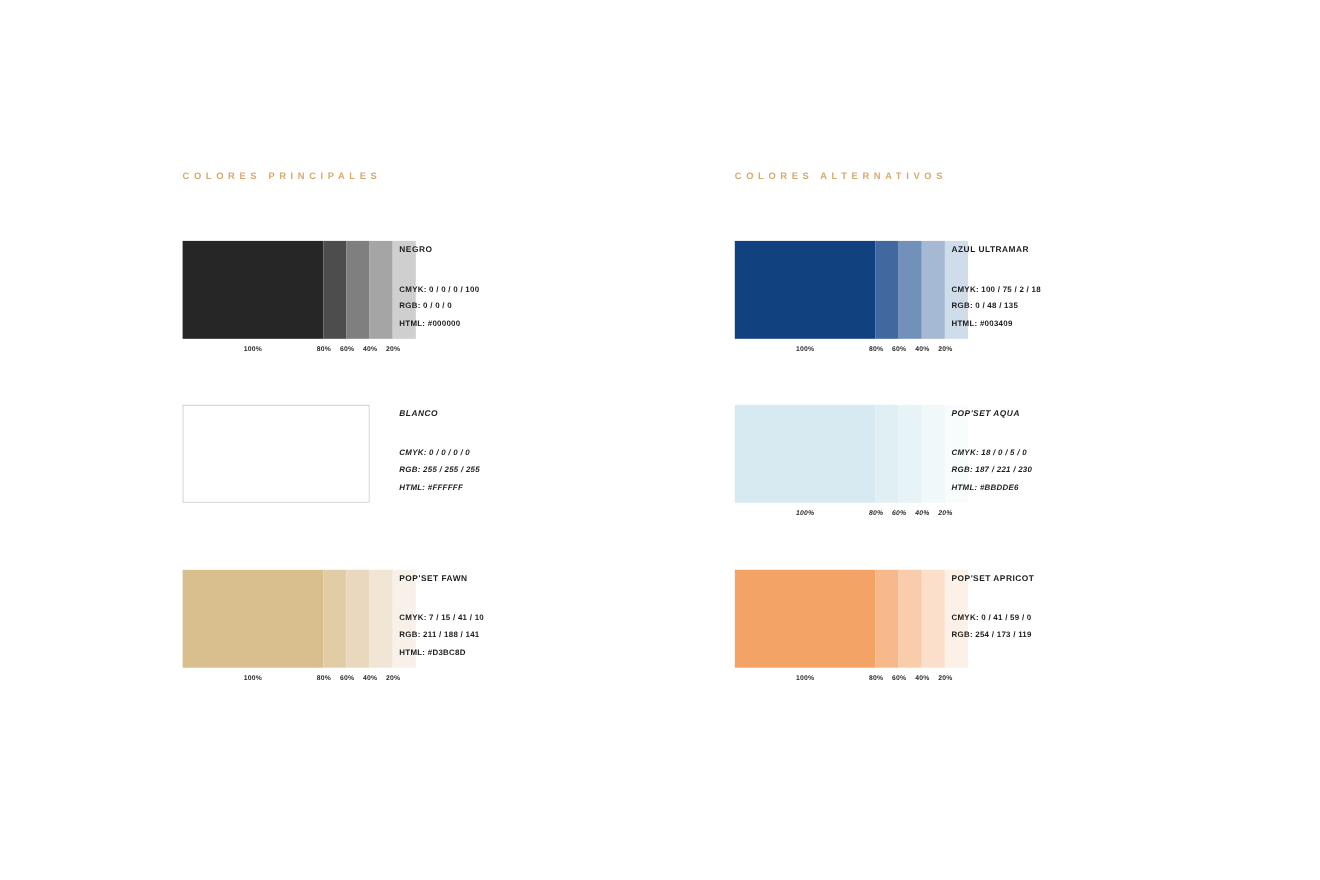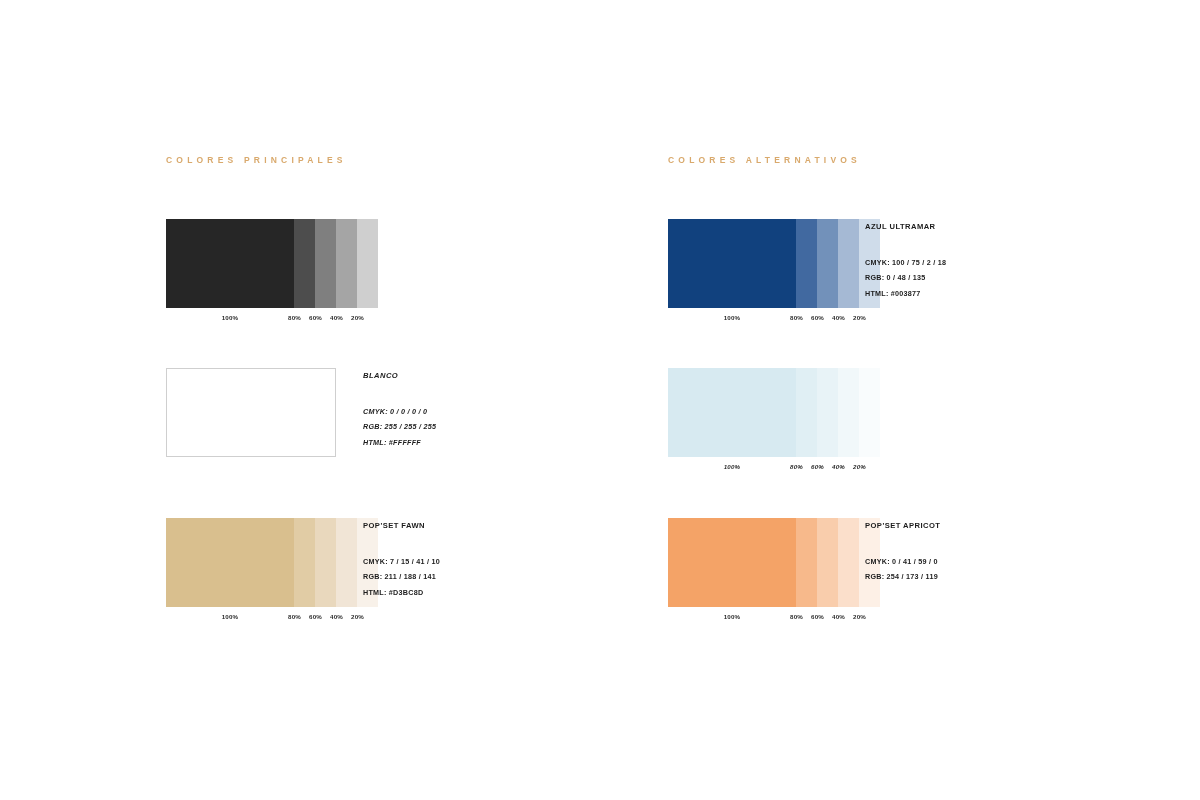--- a/index.html
+++ b/index.html
@@ -135,20 +135,26 @@
         <div class="band tint" style="background:#a5a5a5"></div>
         <div class="band tint" style="background:#cfcfcf"></div>
       </div>
       <div class="scale">
         <div class="pct p100">100%</div>
         <div class="pct p80">80%</div>
         <div class="pct p60">60%</div>
         <div class="pct p40">40%</div>
         <div class="pct p20">20%</div>
       </div>
+      <div class="info">
+        <div class="color-name">NEGRO</div>
+        <div class="spec">CMYK: 0 / 0 / 0 / 100</div>
+        <div class="spec">RGB: 0 / 0 / 0</div>
+        <div class="spec">HTML: #000000</div>
+      </div>
     </div>
 
     <div class="swatch-row r2">
       <div class="swatch bordered">
         <div class="band" style="flex:1 1 auto;background:#ffffff"></div>
       </div>
       <div class="info">
         <div class="color-name">BLANCO</div>
         <div class="spec">CMYK: 0 / 0 / 0 / 0</div>
         <div class="spec">RGB: 255 / 255 / 255</div>
@@ -197,39 +203,45 @@
         <div class="pct p100">100%</div>
         <div class="pct p80">80%</div>
         <div class="pct p60">60%</div>
         <div class="pct p40">40%</div>
         <div class="pct p20">20%</div>
       </div>
       <div class="info">
         <div class="color-name">AZUL ULTRAMAR</div>
         <div class="spec">CMYK: 100 / 75 / 2 / 18</div>
         <div class="spec">RGB: 0 / 48 / 135</div>
-        <div class="spec">HTML: #003877</div>
+        <div class="spec">HTML: #003409</div>
       </div>
     </div>
 
     <div class="swatch-row r2">
       <div class="swatch">
         <div class="band b100" style="background:#d7eaf1"></div>
         <div class="band tint" style="background:#e0eff4"></div>
         <div class="band tint" style="background:#e8f3f7"></div>
         <div class="band tint" style="background:#f1f8fa"></div>
         <div class="band tint" style="background:#f9fcfd"></div>
       </div>
       <div class="scale">
         <div class="pct p100">100%</div>
         <div class="pct p80">80%</div>
         <div class="pct p60">60%</div>
         <div class="pct p40">40%</div>
         <div class="pct p20">20%</div>
       </div>
+      <div class="info">
+        <div class="color-name">POP'SET AQUA</div>
+        <div class="spec">CMYK: 18 / 0 / 5 / 0</div>
+        <div class="spec">RGB: 187 / 221 / 230</div>
+        <div class="spec">HTML: #BBDDE6</div>
+      </div>
     </div>
 
     <div class="swatch-row r3">
       <div class="swatch">
         <div class="band b100" style="background:#f4a367"></div>
         <div class="band tint" style="background:#f7b98b"></div>
         <div class="band tint" style="background:#f9cdac"></div>
         <div class="band tint" style="background:#fbdfcb"></div>
         <div class="band tint" style="background:#fdf0e6"></div>
       </div>

